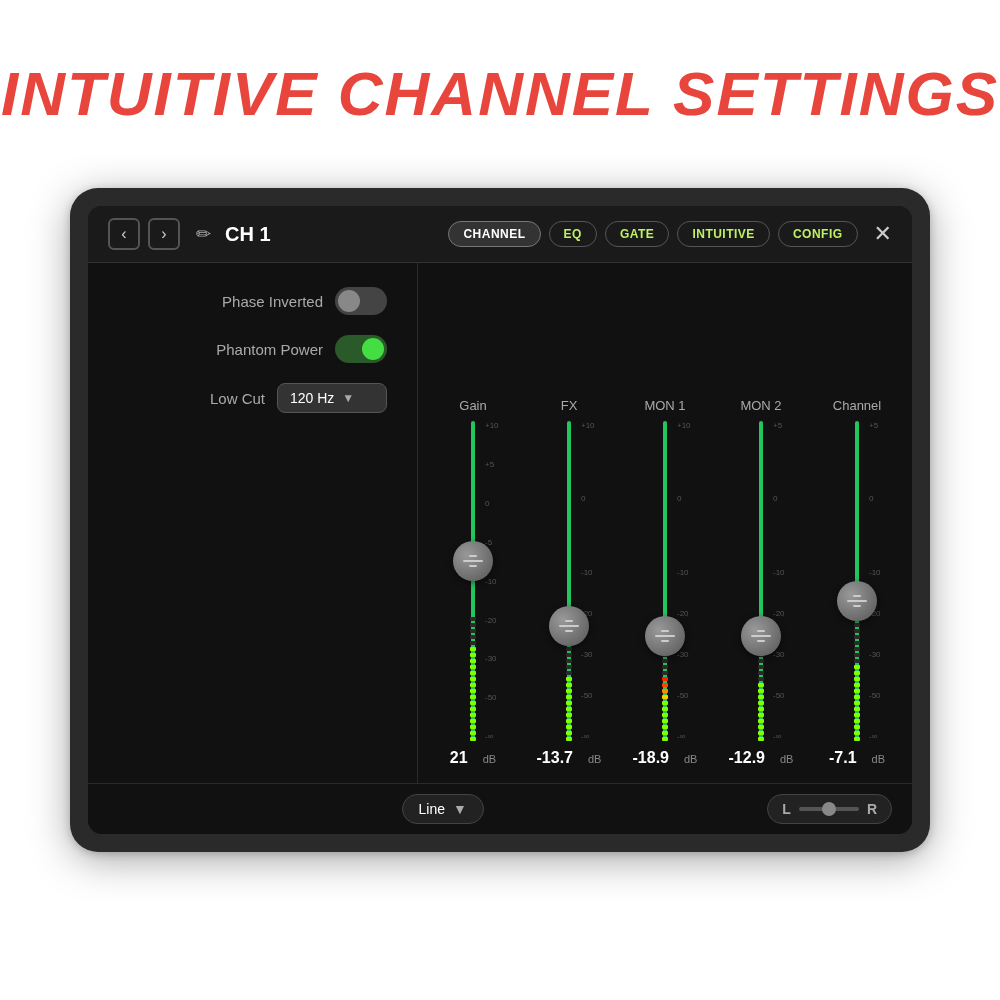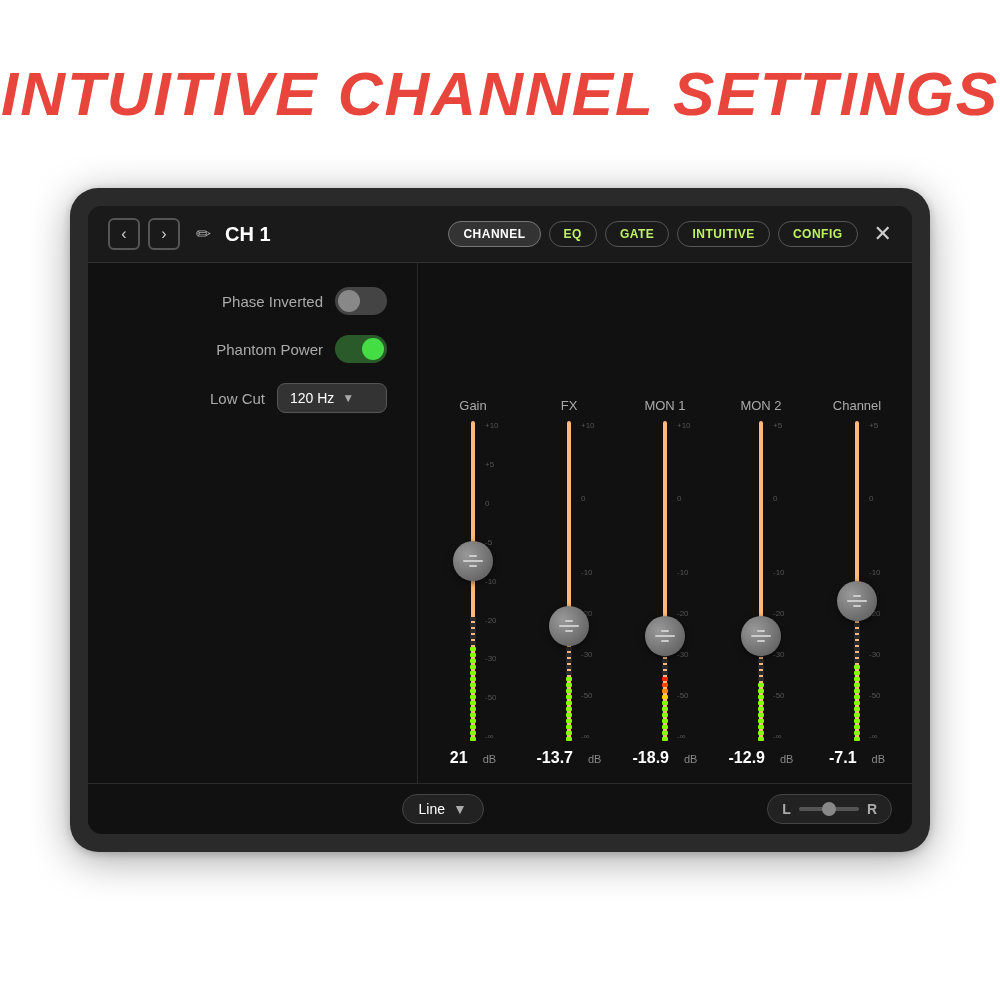--- a/index.html
+++ b/index.html
@@ -248,21 +248,21 @@
     .fader-track-container {
       position: relative;
       width: 100%;
       display: flex;
       justify-content: center;
     }
 
     .fader-track {
       width: 4px;
       height: 320px;
-      background: #fdba74;
+      background: #22c55e;
       border-radius: 2px;
       position: relative;
       display: flex;
       flex-direction: column;
       align-items: center;
     }
 
     
     .fader-handle {
       width: 40px;

